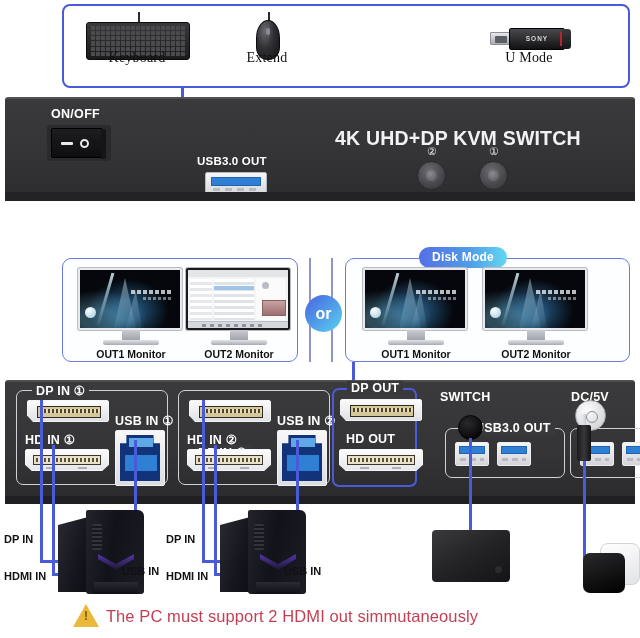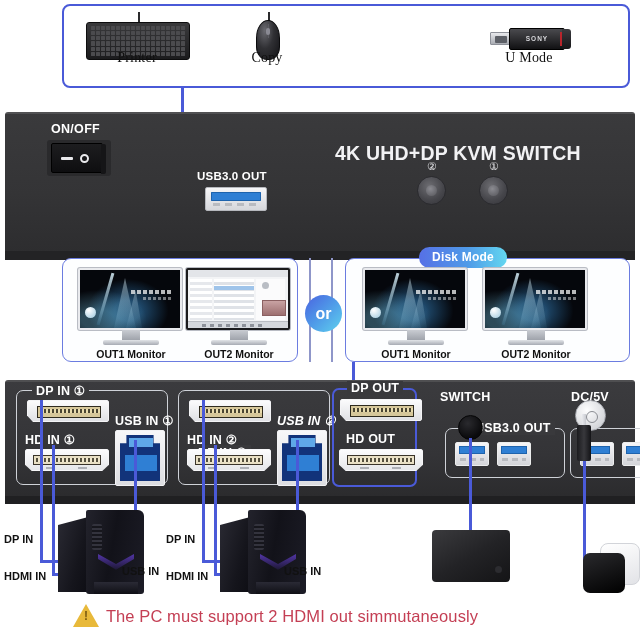--- a/index.html
+++ b/index.html
@@ -81,21 +81,21 @@
     color: #d8d8dc; font-size: 6.5px; letter-spacing: 1px; font-weight: bold; }
   .udisk-cap { position: absolute; left: 72px; top: 1px; width: 9px; height: 20px;
     background: linear-gradient(#3b3b3f, #161618); border-radius: 1px 3px 3px 1px; }
   .udisk-red { position: absolute; left: 70px; top: 4px; width: 2px; height: 14px; background: #b8252c; }
 
   
   .cable { position: absolute; background: #4a5ad8; }
 
   
   .front-panel {
-    left: 5px; top: 112px; width: 630px; height: 148px;
+    left: 5px; top: 97px; width: 630px; height: 104px;
     background: linear-gradient(180deg, #3a3a3c 0%, #343436 55%, #2c2c2e 100%);
     border-radius: 3px;
   }
   .front-panel:before {
     content: ""; position: absolute; left: 0; right: 0; top: 0; height: 2px;
     background: rgba(255,255,255,.12);
   }
   .fp-bottom-strip {
     position: absolute; left: 0; right: 0; bottom: 0; height: 9px;
     background: #232325;
@@ -501,32 +501,32 @@
               <i></i>
               <i></i>
               <i></i>
               <i></i>
               <i></i>
               <i></i>
               <i></i>
           </div>
         </div>
       </div>
-      <div class="periph-label">Printer</div>
+      <div class="periph-label">Keyboard</div>
     </div>
 
     <div class="periph-item" style="left:138px">
       <div class="periph-art">
         <div class="mouse-cord"></div>
         <div class="mouse-body">
           <div class="mouse-split"></div>
           <div class="mouse-wheel"></div>
         </div>
       </div>
-      <div class="periph-label">Copy</div>
+      <div class="periph-label">Extend</div>
     </div>
 
 
     <div class="periph-item" style="left:400px">
       <div class="periph-art">
         <div class="udisk">
           <div class="udisk-metal"></div>
           <div class="udisk-body">
             <div class="udisk-txt">SONY</div>
           </div>
@@ -682,21 +682,21 @@
         </div>
     </div>
     <div class="inline-cap" style="left:182px; top:52px;">HD IN ②</div>
     <div class="hd-port" style="left:182px; top:69px;">
       <div class="hd-inner">
           <div class="hd-pins"></div>
         </div>
       <div class="hd-notch" style="left:20px;"></div>
       <div class="hd-notch" style="left:52px;"></div>
     </div>
-    <div class="inline-cap" style="left:272px; top:33px;font-style:italic;">USB IN ②</div>
+    <div class="inline-cap" style="left:272px; top:33px;">USB IN ②</div>
     <div class="usbb-port" style="left:272px; top:50px;">
       <div class="usbb-ink"></div>
       <div class="usbb-top"></div>
       <div class="usbb-mid"></div>
     </div>
 
     <div class="group-frame hl" style="left:327px; top:8px; width:85px; height:99px;"></div>
     <div class="group-cap" style="left:342px; top:1px;">DP OUT</div>
     <div class="dp-port" style="left:335px; top:19px;">
       <div class="dp-inner">

